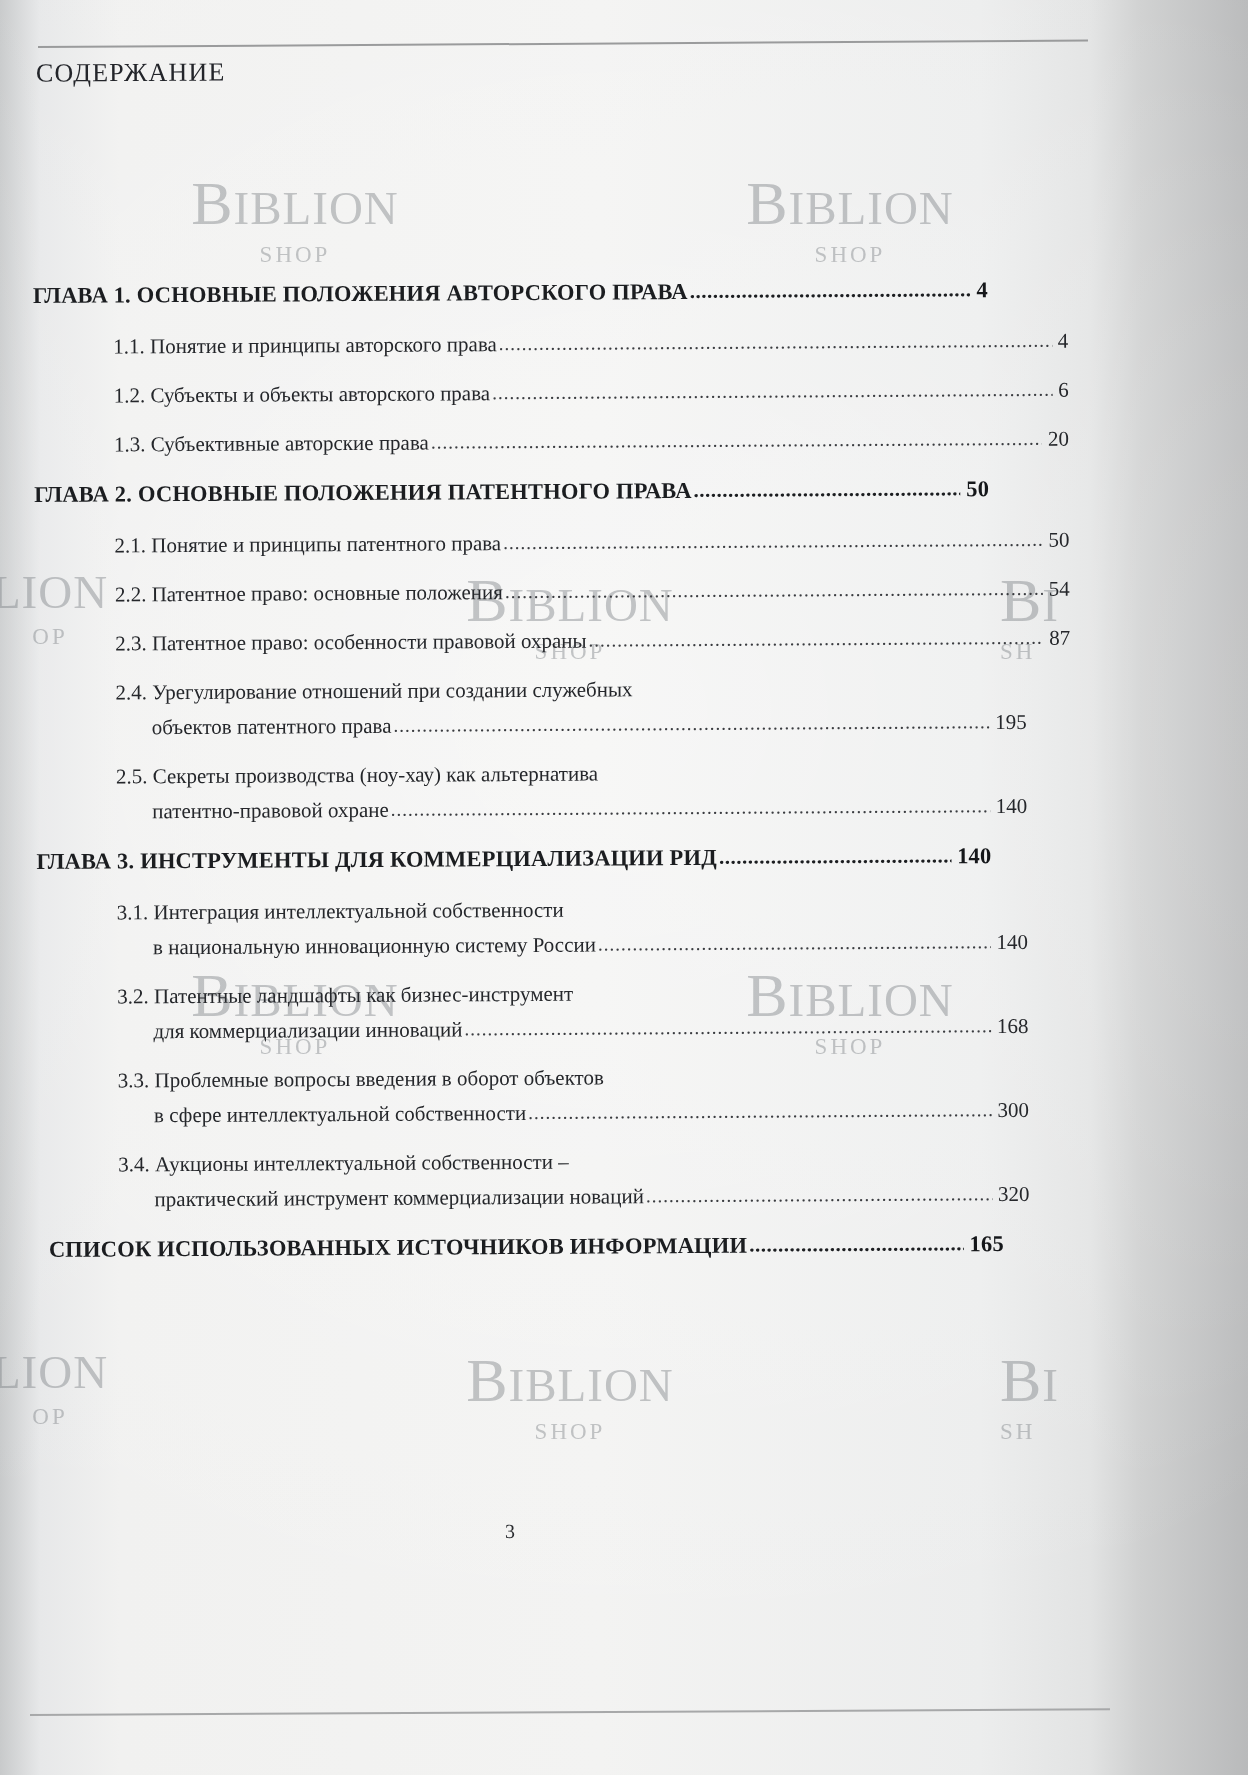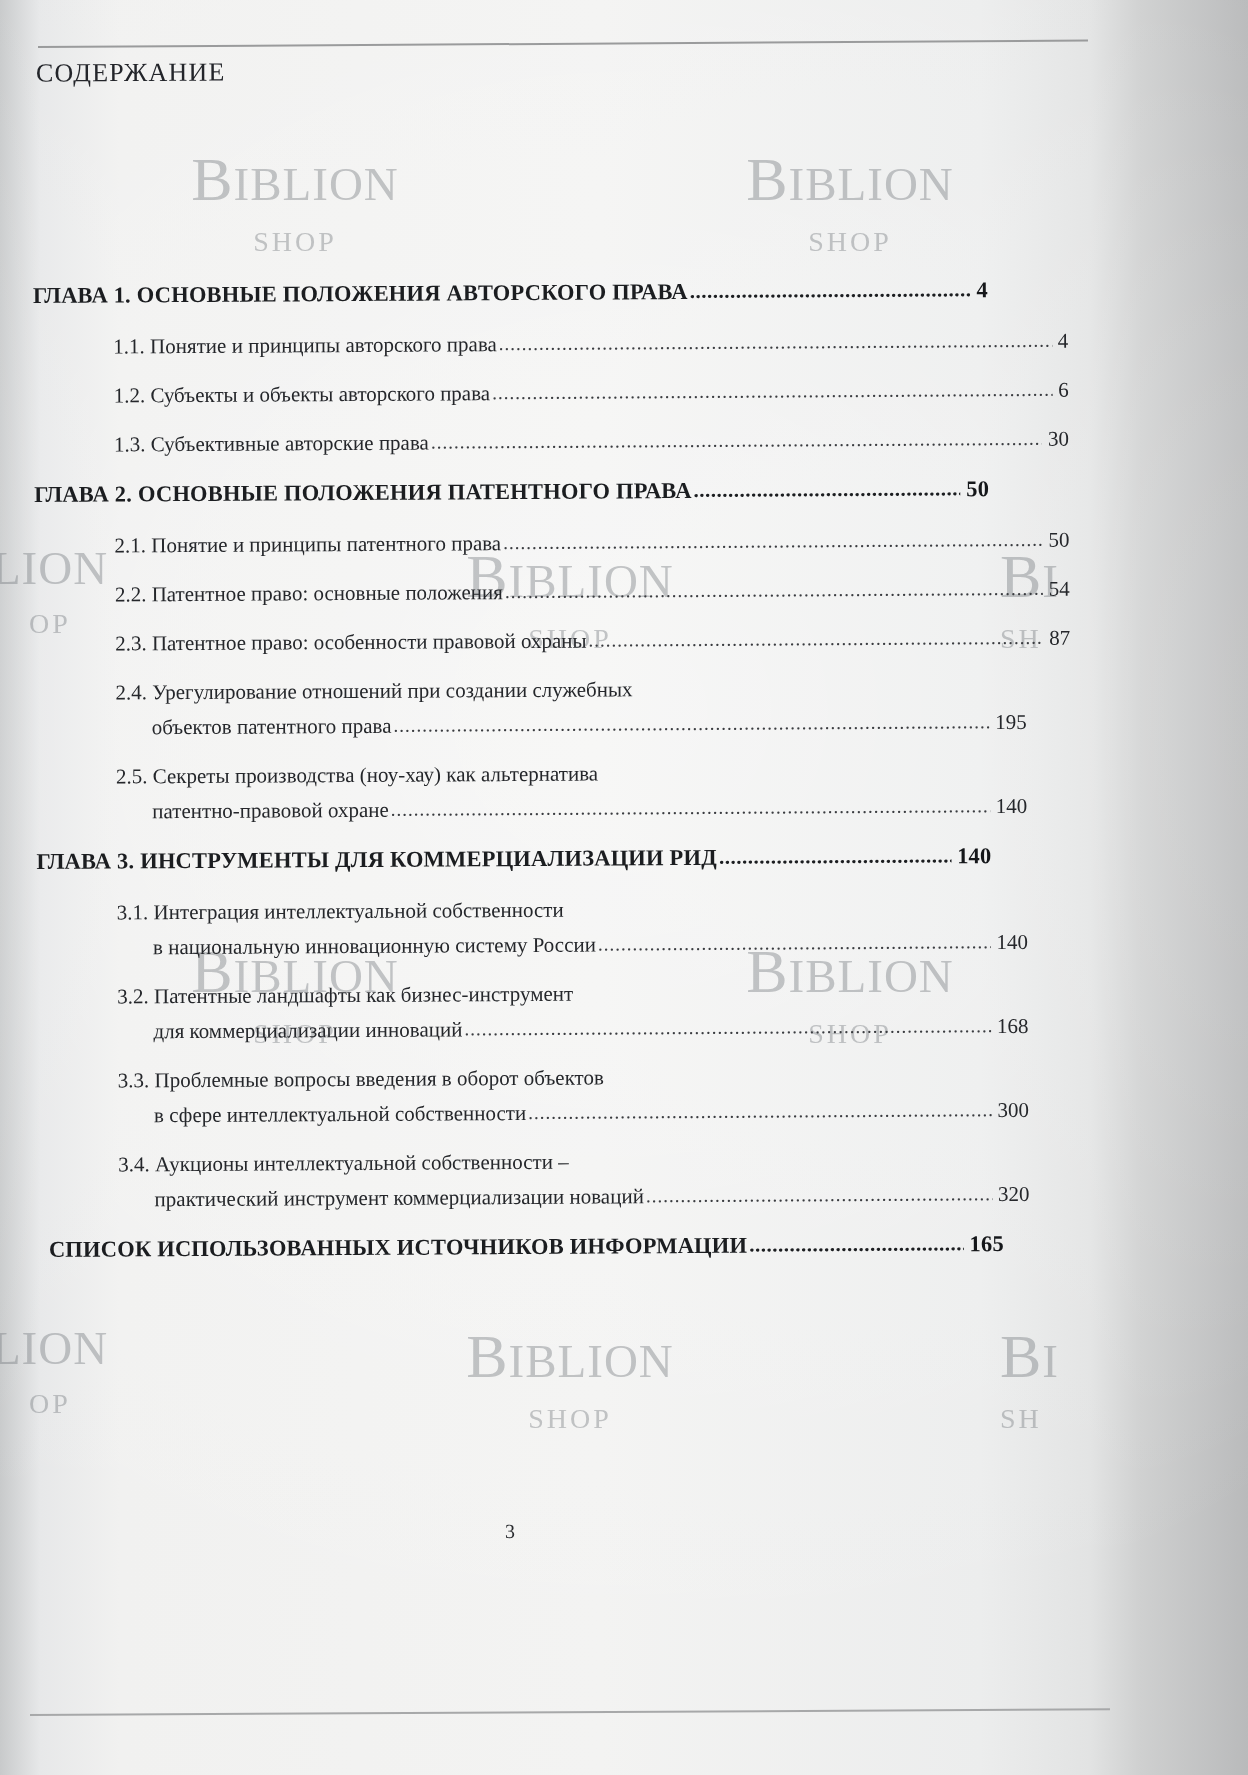--- a/index.html
+++ b/index.html
@@ -177,26 +177,27 @@
     font-family: "Liberation Serif", serif;
     text-align: center;
     user-select: none;
     pointer-events: none;
     letter-spacing: 1px;
   }
   .wm .big {
     font-size: 47px;
     line-height: 1;
     white-space: nowrap;
+    margin-top: 24px;
   }
   .wm .big .cap { font-size: 62px; }
   .wm .small {
-    font-size: 28px;
+    font-size: 23px;
     letter-spacing: 3px;
-    margin-top: 16px;
+    margin-top: 8px;
   }
 </style>
 </head>
 <body>
 
 <div class="page">
   <div class="sheet">
     <div class="sheet-inner"></div>
   </div>
 
@@ -263,21 +264,21 @@
 
       <div class="row sub-row">
         <span class="label">1.2. Субъекты и объекты авторского права</span>
         <span class="leader">.................................................................................................................................................</span>
         <span class="pageno">6</span>
       </div>
 
       <div class="row sub-row">
         <span class="label">1.3. Субъективные авторские права</span>
         <span class="leader">.................................................................................................................................................</span>
-        <span class="pageno">30</span>
+        <span class="pageno">20</span>
       </div>
 
       <div class="row chapter-row" style="margin-top:24px;">
         <span class="label">ГЛАВА 2. ОСНОВНЫЕ ПОЛОЖЕНИЯ ПАТЕНТНОГО ПРАВА</span>
         <span class="leader">.................................................................................................................................................</span>
         <span class="pageno">50</span>
       </div>
 
       <div class="row sub-row">
         <span class="label">2.1. Понятие и принципы патентного права</span>

